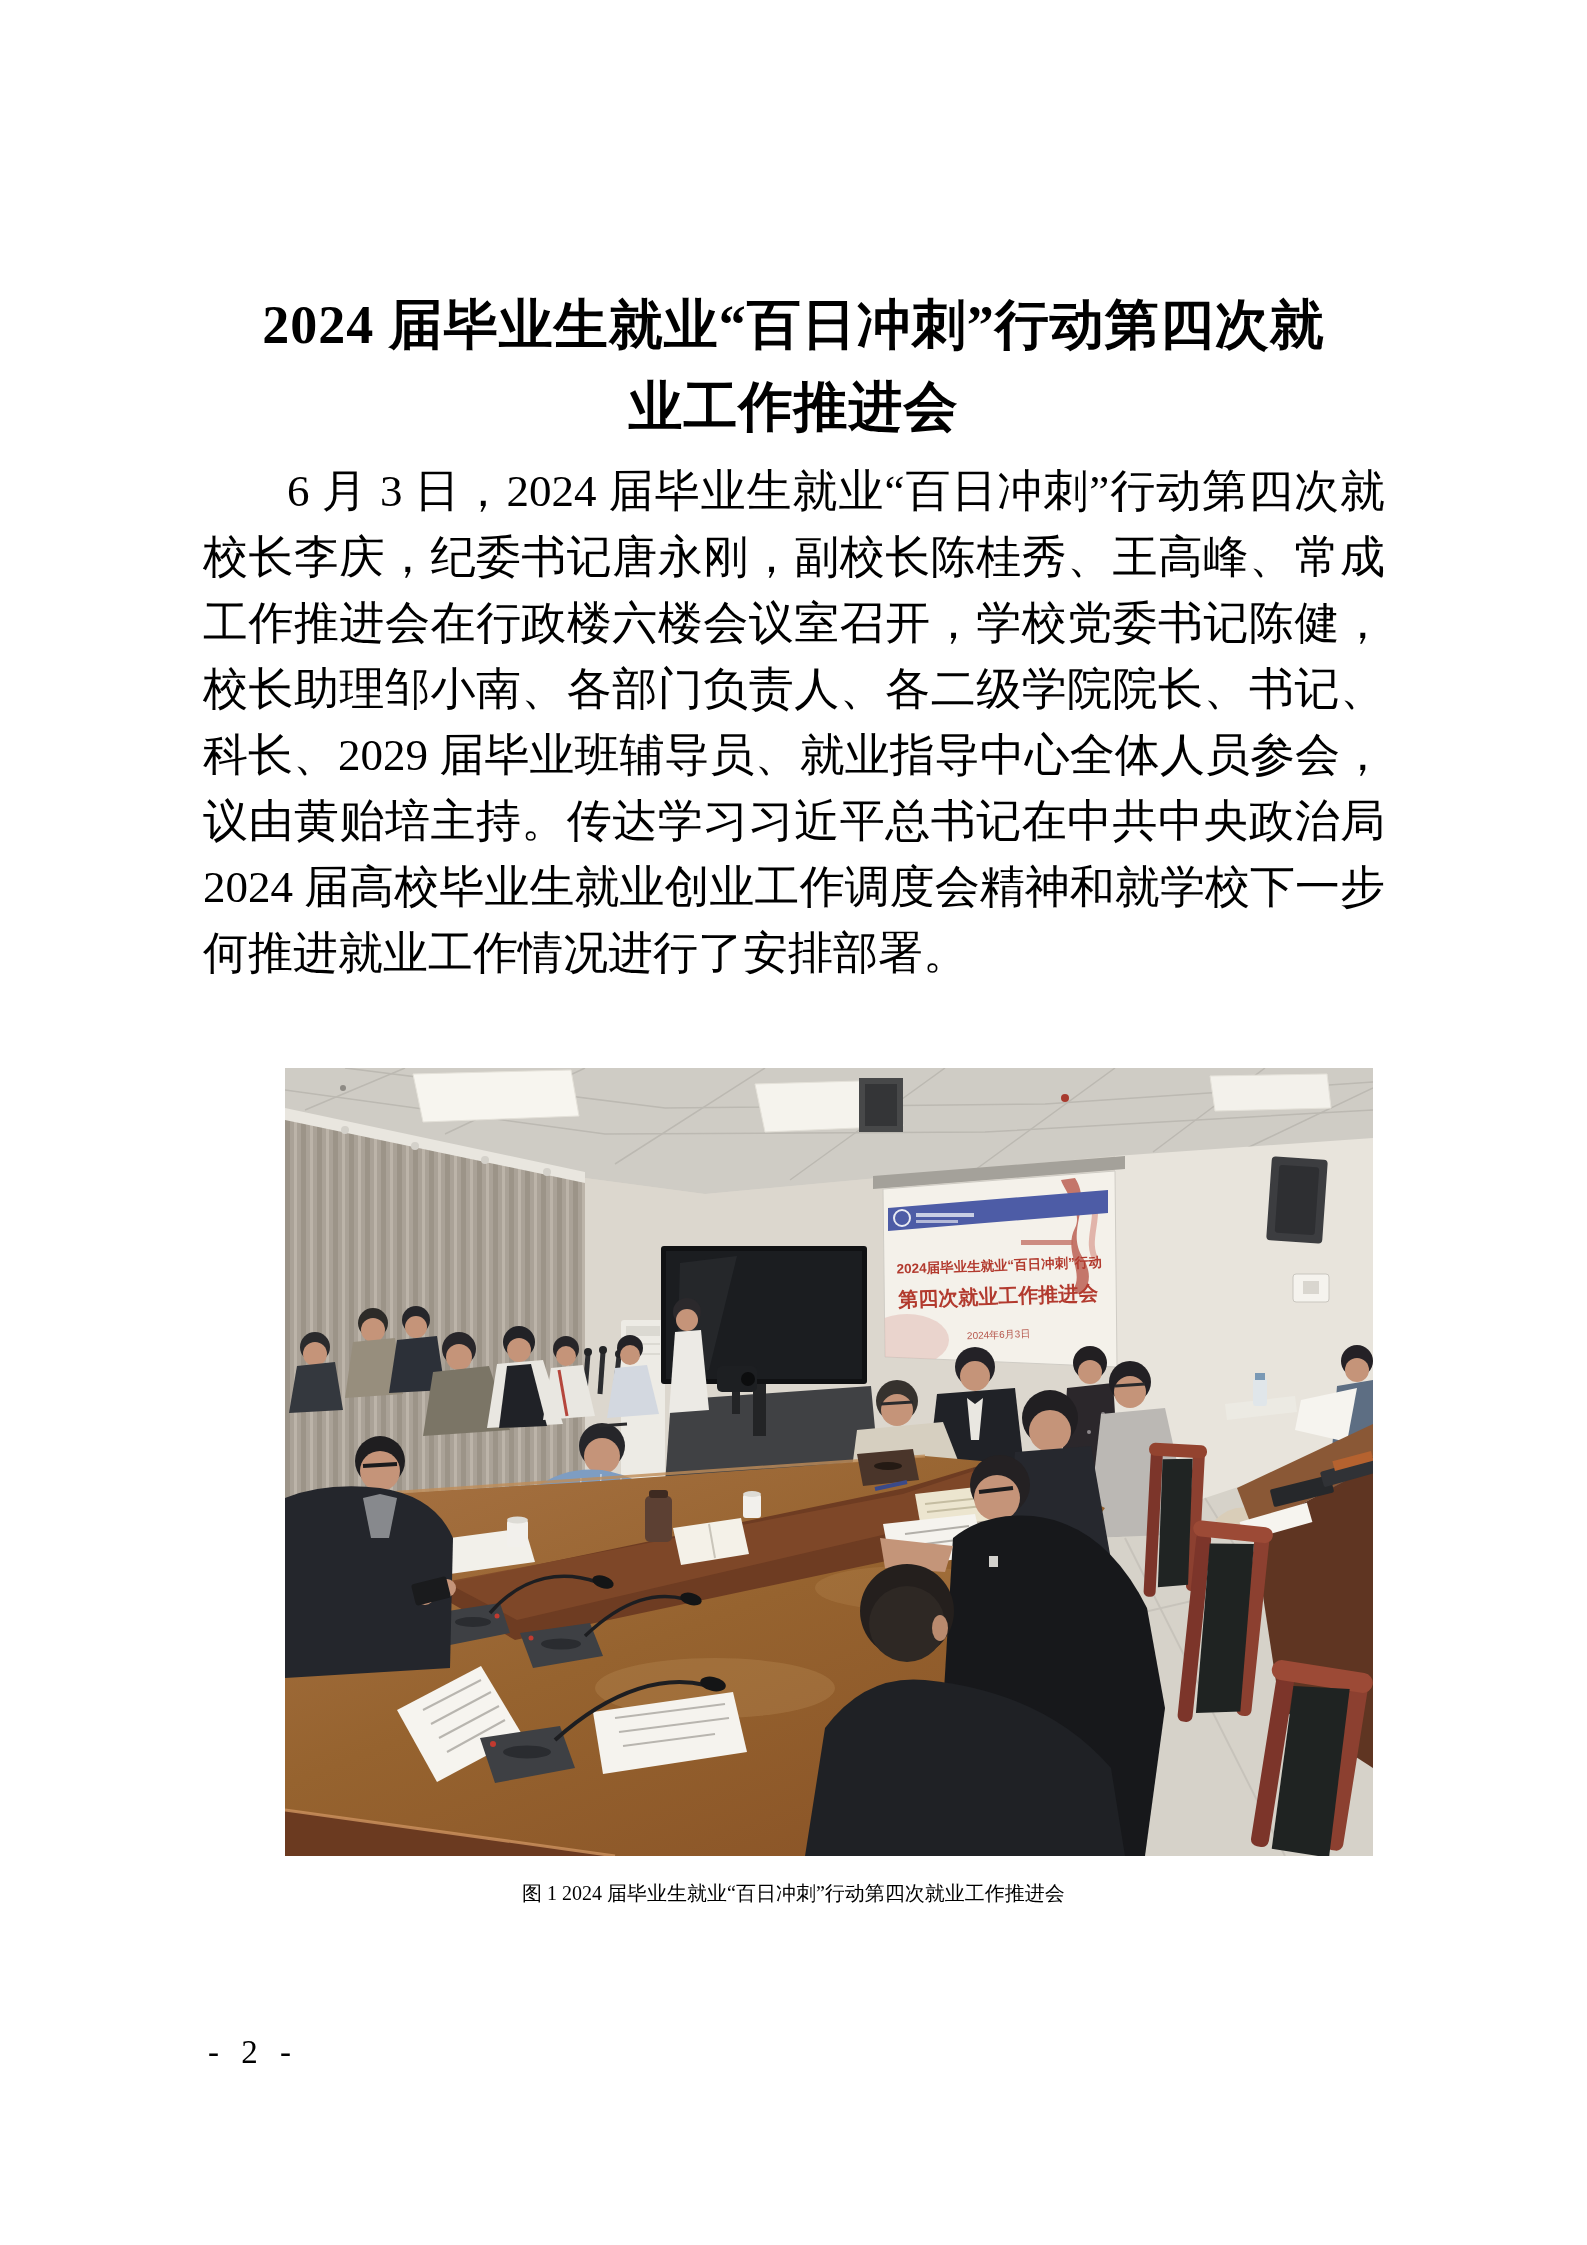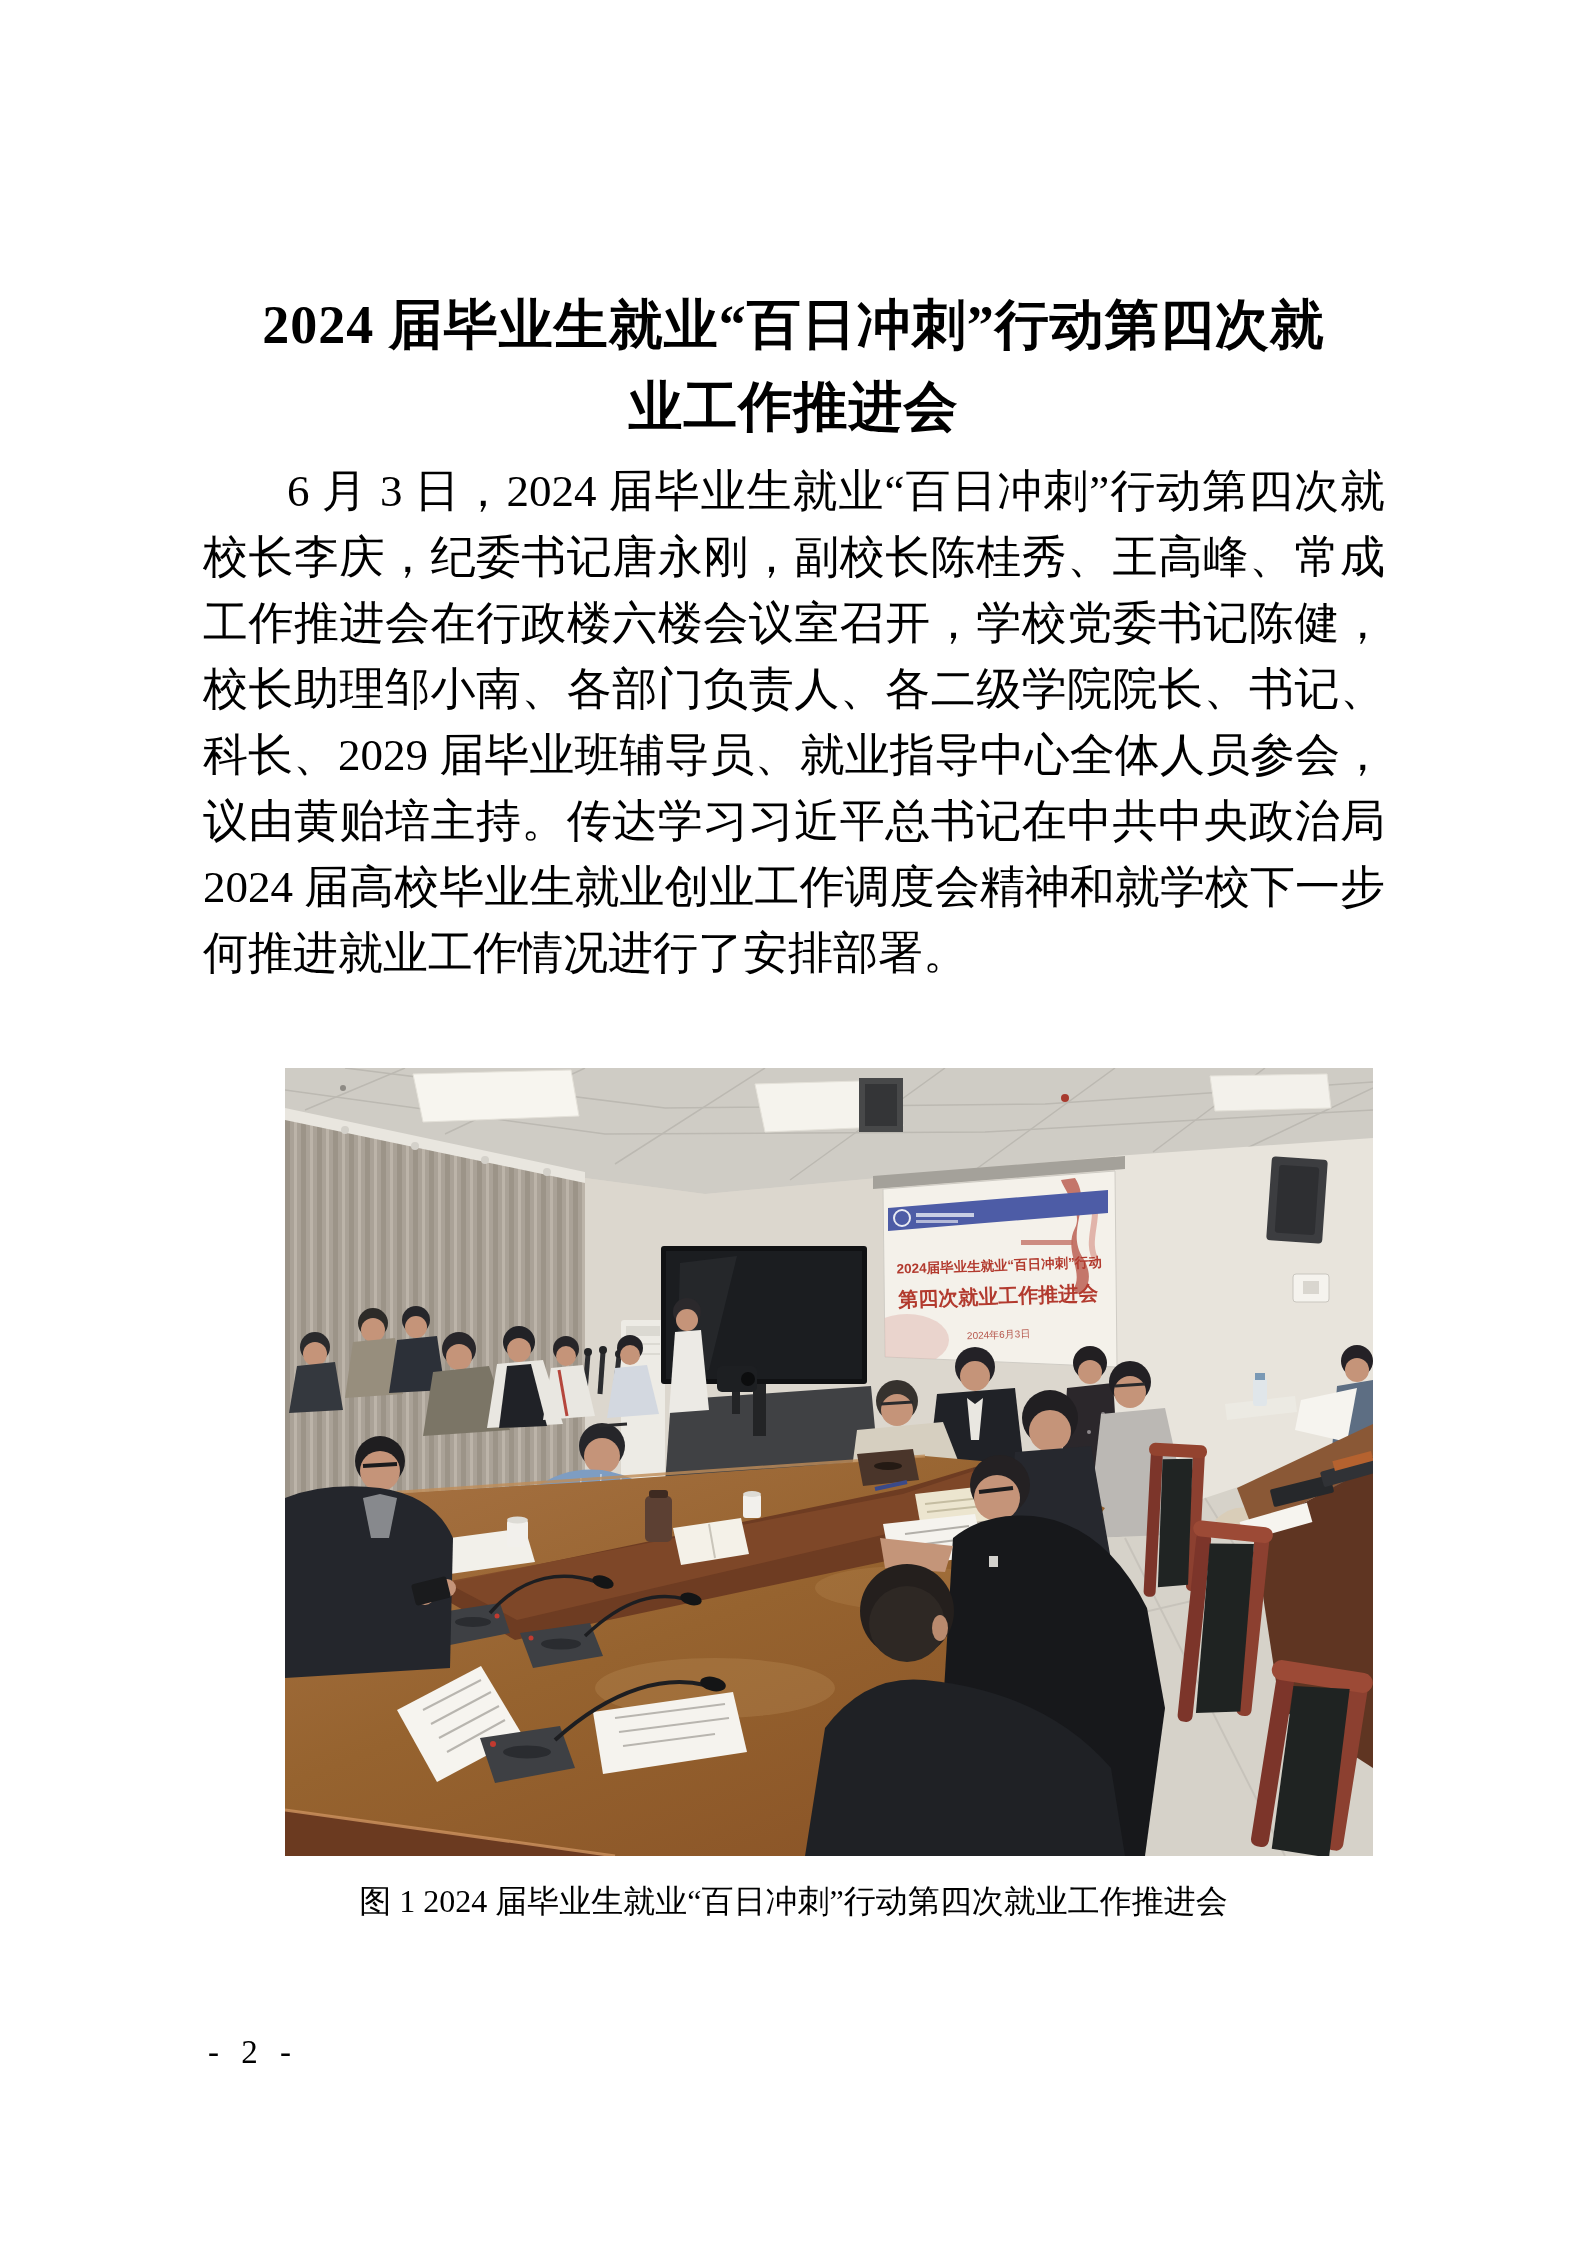--- a/index.html
+++ b/index.html
@@ -21,21 +21,21 @@
     text-align:justify; text-align-last:justify; white-space:normal;
   }
   .bline.indent { text-indent:84px; }
   .bline.last { text-align-last:left; }
   .photo-frame {
     position:absolute; left:285px; top:1068px; width:1088px; height:788px;
     overflow:hidden; background:#d8d4cc;
   }
   .fig-caption {
     position:absolute; top:1880px; left:0; width:1587px; text-align:center;
-    font-size:32px; font-weight:400;
+    font-size:20px; font-weight:400;
   }
   .page-number {
     position:absolute; top:2034px; left:208px; font-size:33px; letter-spacing:7px;
   }
   svg text { font-family:"Liberation Sans","DejaVu Sans",sans-serif; }
 </style>
 </head>
 <body>
 
 <div class="page">

